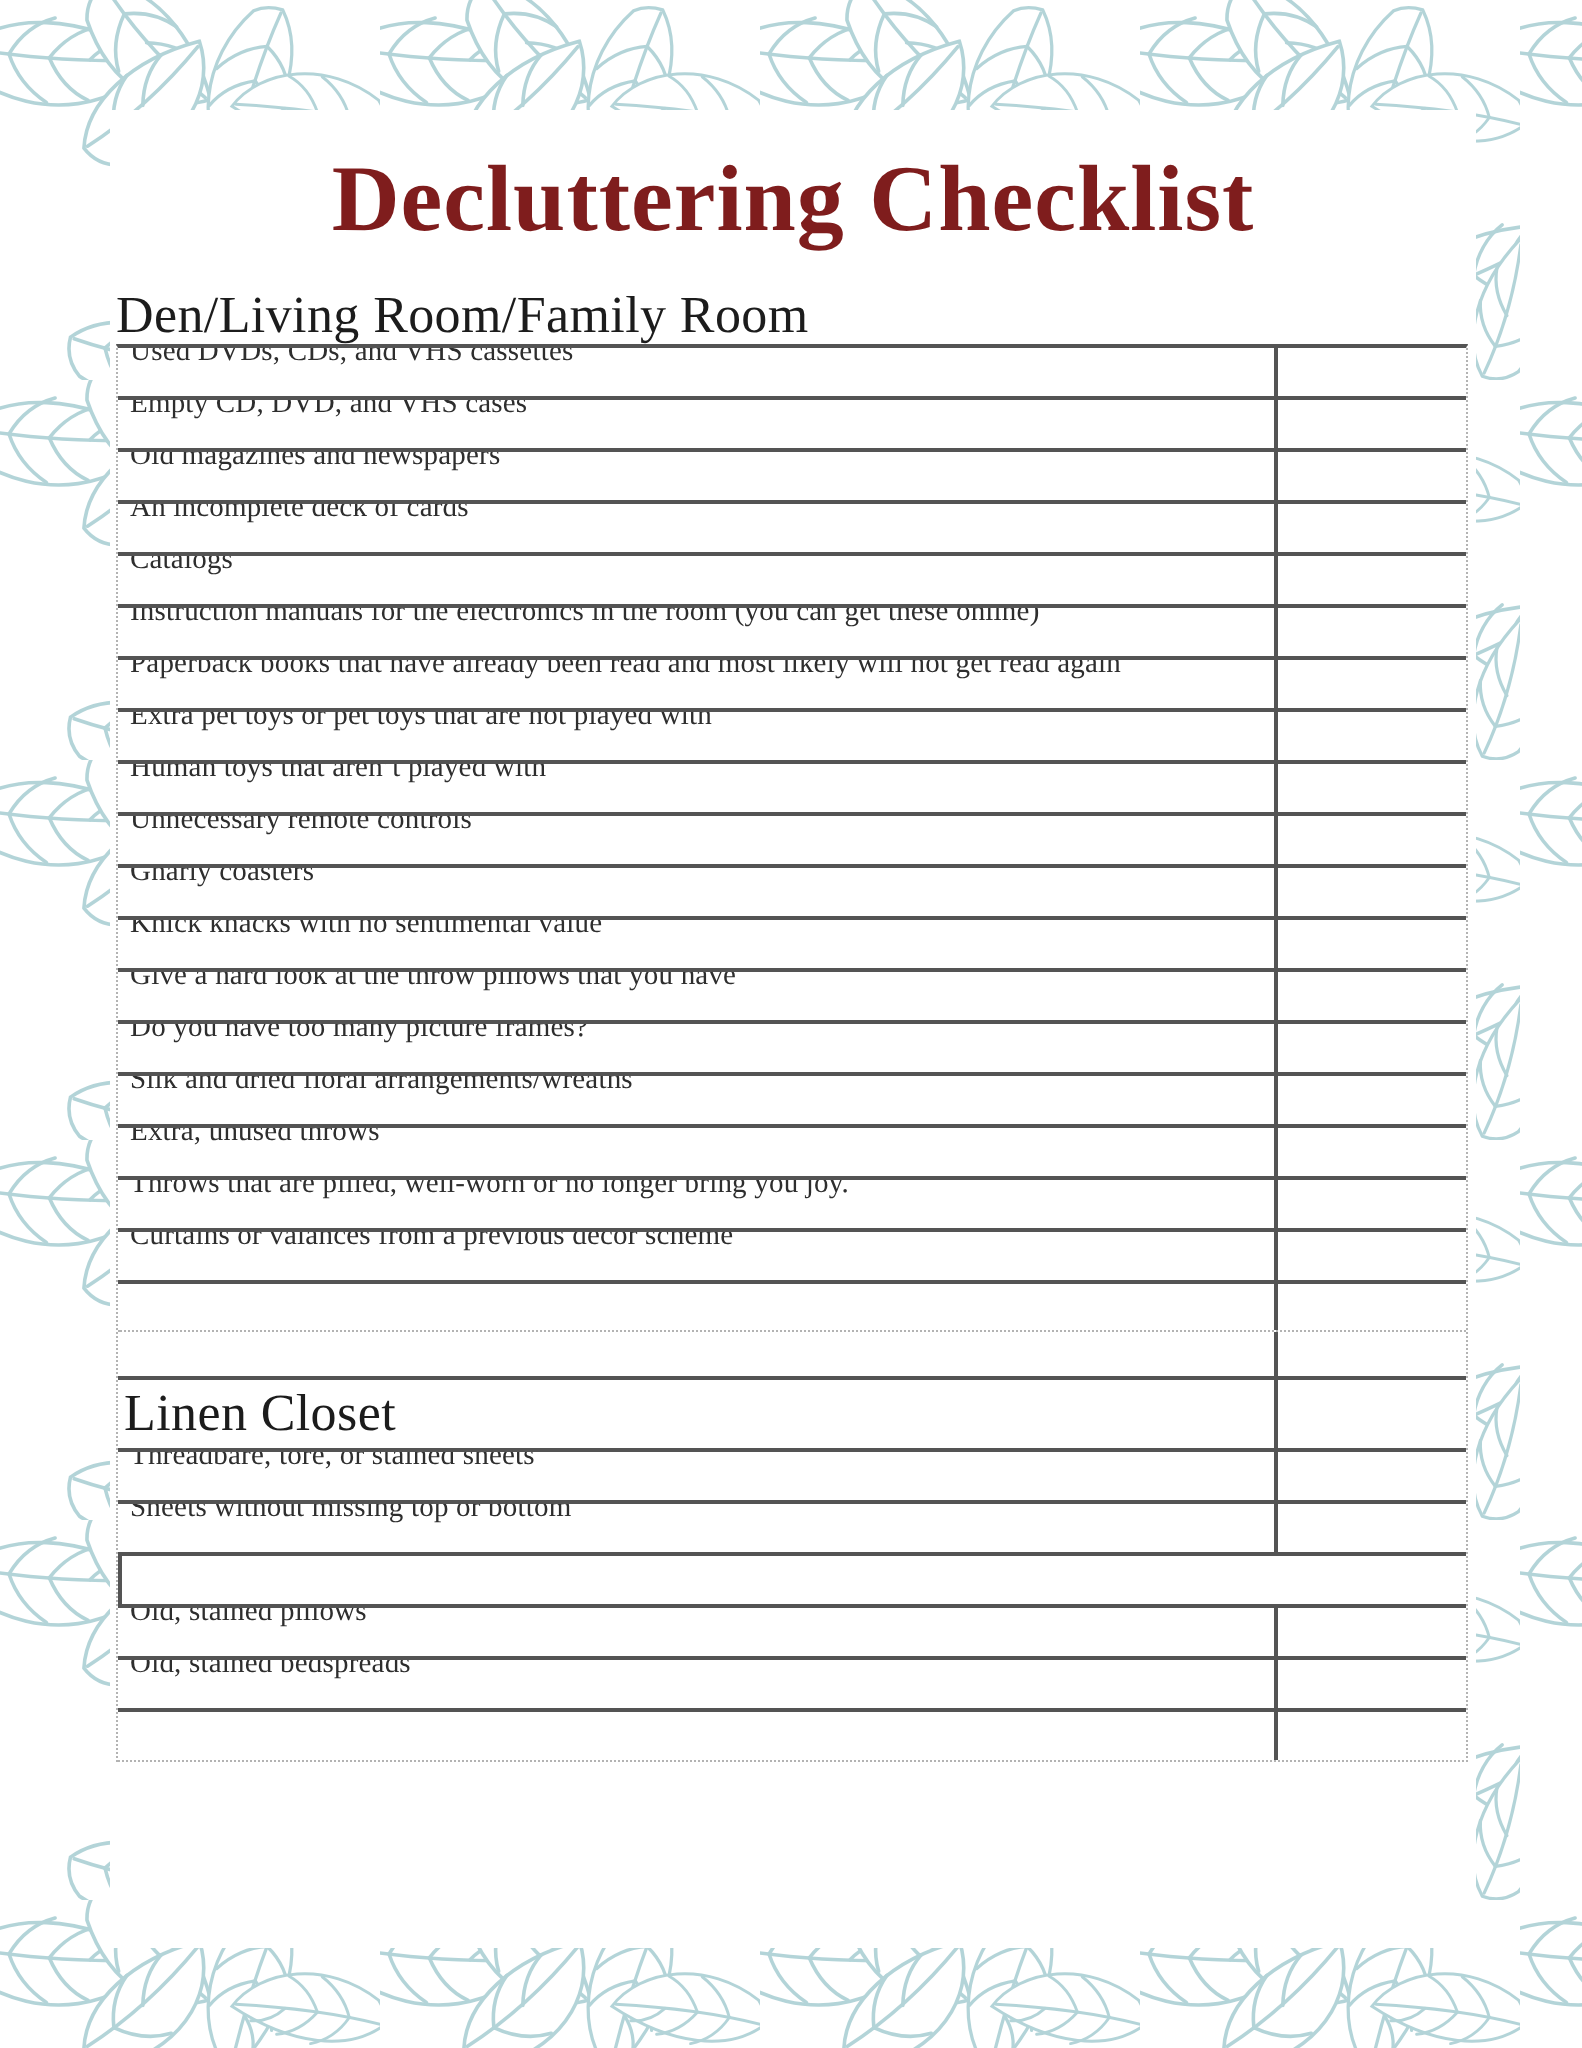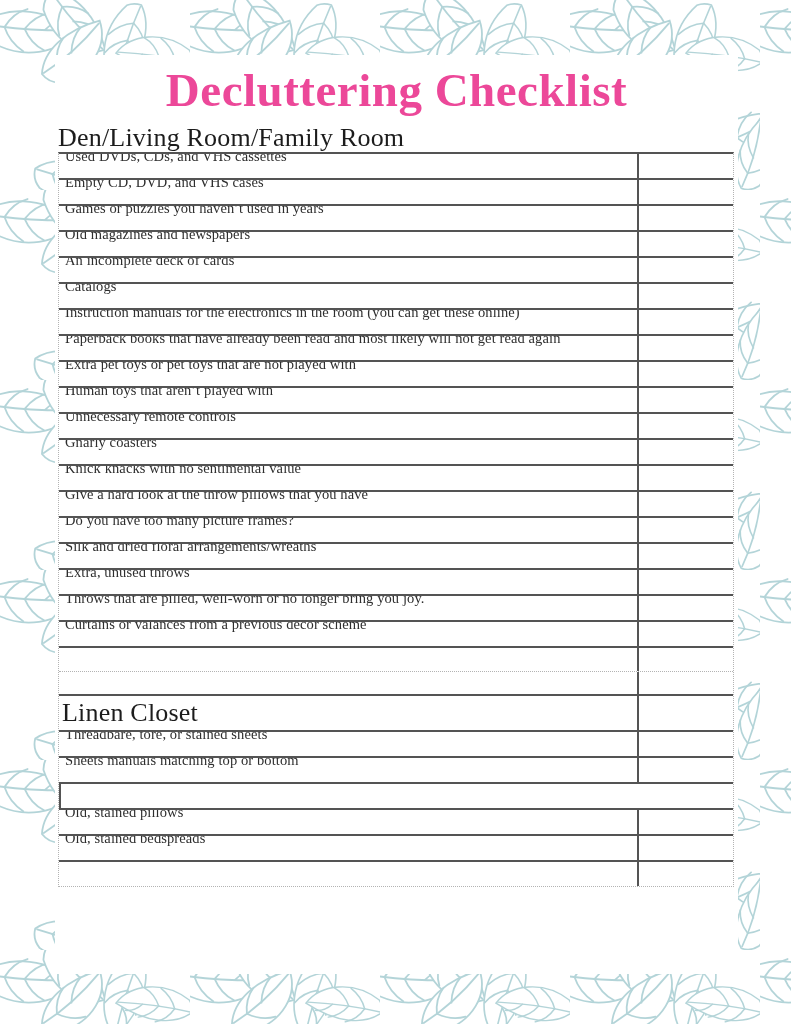--- a/index.html
+++ b/index.html
@@ -26,28 +26,28 @@
   .sheet {
     position: absolute;
     left: 55px;
     top: 55px;
     width: 683px;
     height: 919px;
     background: #ffffff;
     z-index: 1;
   }
   h1.doc-title {
-    margin: 6px;
+    margin: 16px;
     padding-top: 2px;
     height: 54px;
     line-height: 54px;
     font-size: 47px;
     font-weight: 600;
     text-align: center;
-    color: #ec4899;
+    color: #7f1d1d;
     letter-spacing: 0.5px;
     font-family: "Liberation Serif", serif;
   }
   h2.section-heading {
     margin: 0 0 0 3px;
     height: 29px;
     line-height: 30px;
     font-size: 26px;
     font-weight: 500;
     color: #1c1c1c;
@@ -164,24 +164,20 @@
 
       <div class="row">
           <div class="cell item">Used DVDs, CDs, and VHS cassettes</div>
           <div class="cell check"></div>
         </div>
       <div class="row">
           <div class="cell item">Empty CD, DVD, and VHS cases</div>
           <div class="cell check"></div>
         </div>
       <div class="row">
-          <div class="cell item">Games or puzzles you haven’t used in years</div>
-          <div class="cell check"></div>
-        </div>
-      <div class="row">
           <div class="cell item">Old magazines and newspapers</div>
           <div class="cell check"></div>
         </div>
       <div class="row">
           <div class="cell item">An incomplete deck of cards</div>
           <div class="cell check"></div>
         </div>
       <div class="row">
           <div class="cell item">Catalogs</div>
           <div class="cell check"></div>
@@ -251,21 +247,21 @@
       <div class="row section-row">
         <div class="cell section-cell">Linen Closet</div>
         <div class="cell check"></div>
       </div>
 
       <div class="row">
           <div class="cell item">Threadbare, tore, or stained sheets</div>
           <div class="cell check"></div>
         </div>
       <div class="row">
-          <div class="cell item">Sheets manuals matching top or bottom</div>
+          <div class="cell item">Sheets without missing top or bottom</div>
           <div class="cell check"></div>
         </div>
       <div class="row">
           <div class="cell check"></div>
         </div>
       <div class="row">
           <div class="cell item">Old, stained pillows</div>
           <div class="cell check"></div>
         </div>
       <div class="row">

